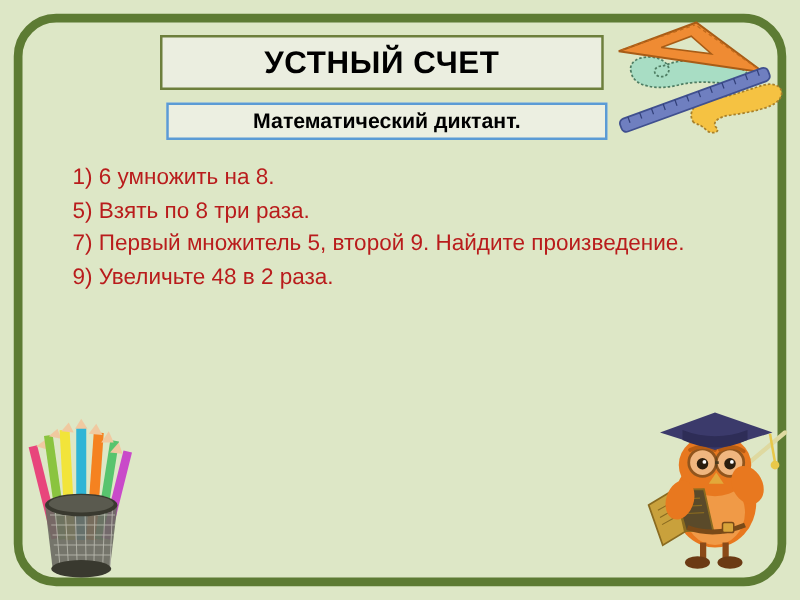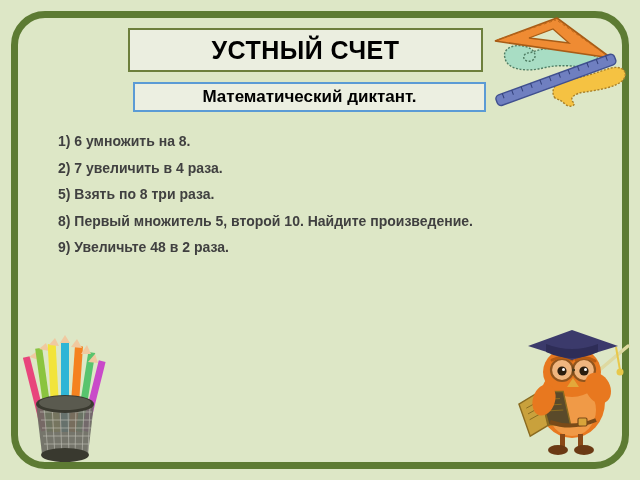--- a/index.html
+++ b/index.html
@@ -73,23 +73,23 @@
     white-space: nowrap;
   }
   
   #question-list {
     position: absolute;
     left: 58px;
     top: 128px;
     width: 540px;
   }
   #question-list .q-line {
-    font-size: 14px;
-    font-weight: bold;
-    color: #404040;
+    font-size: 18px;
+    font-weight: normal;
+    color: #b91c1c;
     line-height: 26.5px;
     white-space: pre;
   }
   #question-list .q-line.wrap {
     white-space: normal;
   }
   
   #rulers {
     position: absolute;
     left: 487px;
@@ -124,23 +124,22 @@
   <div id="subtitle-box">
     <span class="txt">Математический диктант.</span>
   </div>
 
   <div id="title-box">
     <span class="txt">УСТНЫЙ СЧЕТ</span>
   </div>
 
   <div id="question-list">
     <div class="q-line wrap">1)     6 умножить на 8.</div>
-    <div class="q-line wrap">2)     7 увеличить в 4 раза.</div>
     <div class="q-line wrap">5)     Взять по 8 три раза.</div>
-    <div class="q-line wrap">8)  Первый множитель 5, второй 10. Найдите произведение.</div>
+    <div class="q-line wrap">7)  Первый множитель 5, второй 9. Найдите произведение.</div>
     <div class="q-line wrap">9)  Увеличьте 48 в 2 раза.</div>
   </div>
 
   <div id="rulers">
     <svg width="146" height="96" viewBox="0 0 146 96">
 
       <path d="M18 42 C14 30 34 26 44 33 C52 39 47 47 40 45 C34 43 37 36 43 37
                C58 30 86 30 104 38 C118 44 112 54 100 52 C88 50 72 48 56 52
                C40 56 20 54 18 42 Z" fill="#a8ddc4" stroke="#4f7d63" stroke-width="1.4" stroke-dasharray="2,1.6"></path>
 

